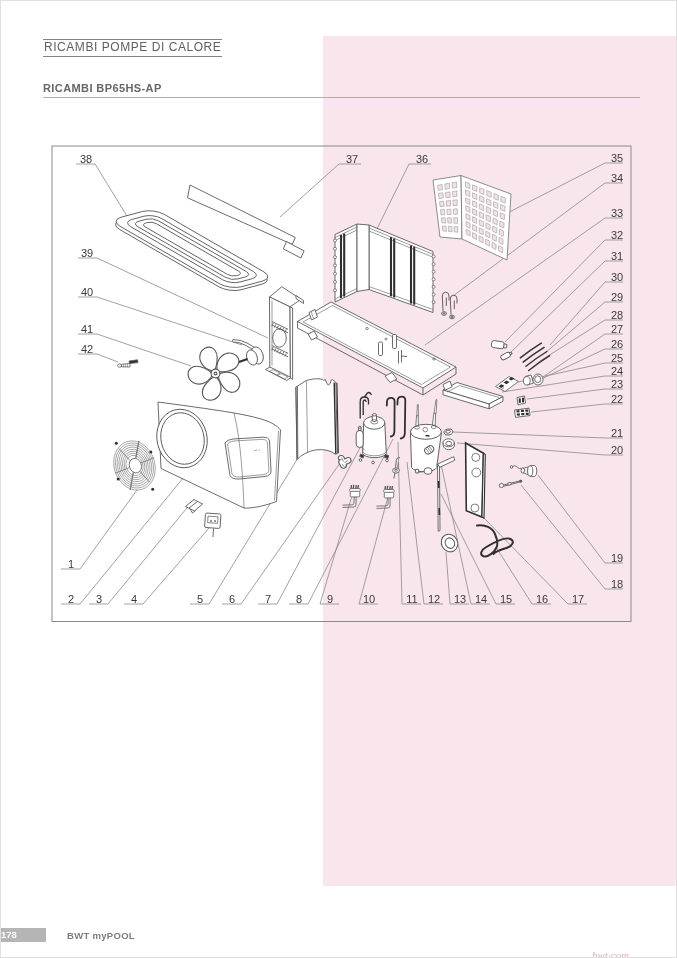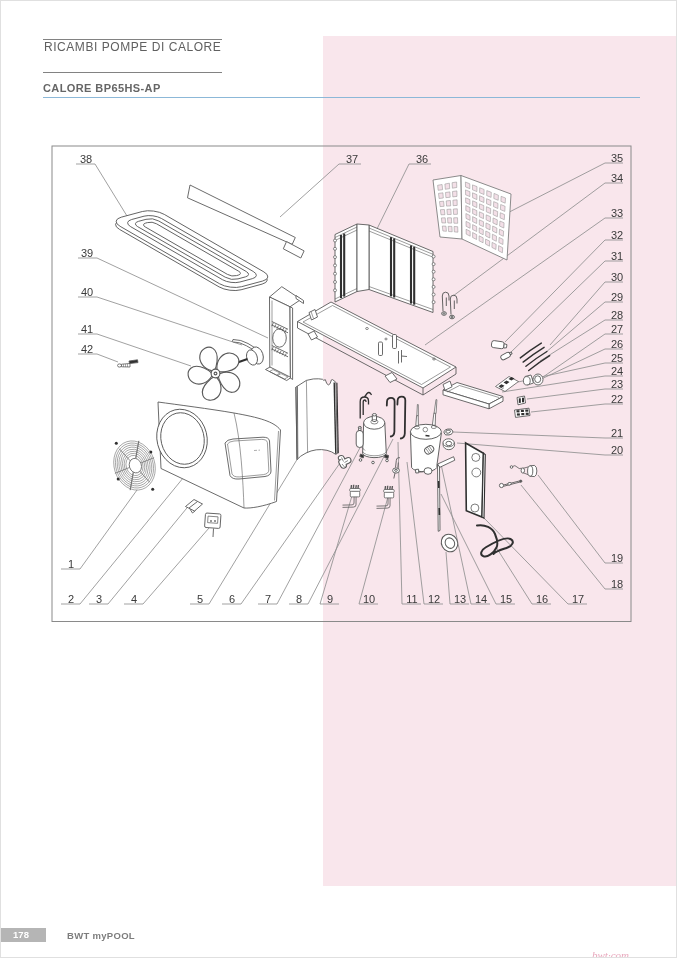--- a/index.html
+++ b/index.html
@@ -5,23 +5,23 @@
   html,body { margin:0; padding:0; }
   body { width:677px; height:958px; position:relative; background:#ffffff;
          font-family:"Liberation Sans", sans-serif; overflow:hidden;
          border:1px solid #e0e0e0; box-sizing:border-box; }
 </style>
 </head>
 <body>
 
 <div style="position:absolute; left:322px; top:35px; width:355px; height:850px; background:#f9e6ec;"></div>
 
-<div style="position:absolute; left:42px; top:38px; border-top:1px solid #828282; border-bottom:1px solid #828282; padding:1px 1px 18px 1px; line-height:13px; font-size:12px; letter-spacing:0.55px; color:#606060;">RICAMBI POMPE DI CALORE</div>
-
-<div style="position:absolute; left:42px; top:81px; font-size:11px; font-weight:bold; letter-spacing:0.4px; color:#666;">CALORE BP65HS-AP</div>
+<div style="position:absolute; left:42px; top:38px; border-top:1px solid #828282; border-bottom:1px solid #828282; padding:1px 1px 2px 1px; line-height:13px; font-size:12px; letter-spacing:0.55px; color:#606060;">RICAMBI POMPE DI CALORE</div>
+
+<div style="position:absolute; left:42px; top:81px; font-size:11px; font-weight:bold; letter-spacing:0.4px; color:#666;">RICAMBI BP65HS-AP</div>
 
 <div style="position:absolute; left:42px; top:96px; width:597px; height:1px; background:#8cb8d8;"></div>
 
 <svg style="position:absolute; left:0; top:0;" width="677" height="958" viewBox="0 0 677 958">
 
 <rect x="51" y="145" width="579" height="475.5" fill="none" stroke="#8a8a8a" stroke-width="1"></rect>
 
 <g stroke="#909090" stroke-width="0.85" fill="none">
       <line x1="75" y1="163" x2="94" y2="163"></line>
       <line x1="94" y1="163" x2="126" y2="215"></line>
@@ -568,17 +568,17 @@
       <text x="411" y="602">11</text>
       <text x="433" y="602">12</text>
       <text x="459" y="602">13</text>
       <text x="480" y="602">14</text>
       <text x="505" y="602">15</text>
       <text x="541" y="602">16</text>
       <text x="577" y="602">17</text>
     </g>
 </svg>
 
-<div style="position:absolute; left:0; top:927px; width:45px; height:14px; background:#b5b5b5; color:#fff; font-size:9.5px; font-weight:bold; text-align:center; line-height:14px; padding-right:5px; box-sizing:border-box;">178</div>
+<div style="position:absolute; left:0; top:927px; width:45px; height:14px; background:#b5b5b5; color:#fff; font-size:9.5px; font-weight:bold; text-align:left; line-height:14px; padding-right:5px; box-sizing:border-box;">178</div>
 
 <div style="position:absolute; left:57px; top:929px; font-size:9.5px; font-weight:bold; letter-spacing:0.3px; color:#7d7d7d;margin-left:9px;">BWT myPOOL</div>
 
 <div style="position:absolute; left:591px; top:948px; font-size:11px; font-style:italic; color:#e9a8bd; font-family:'Liberation Serif', serif;">bwt·com</div>
 
 </body></html>

